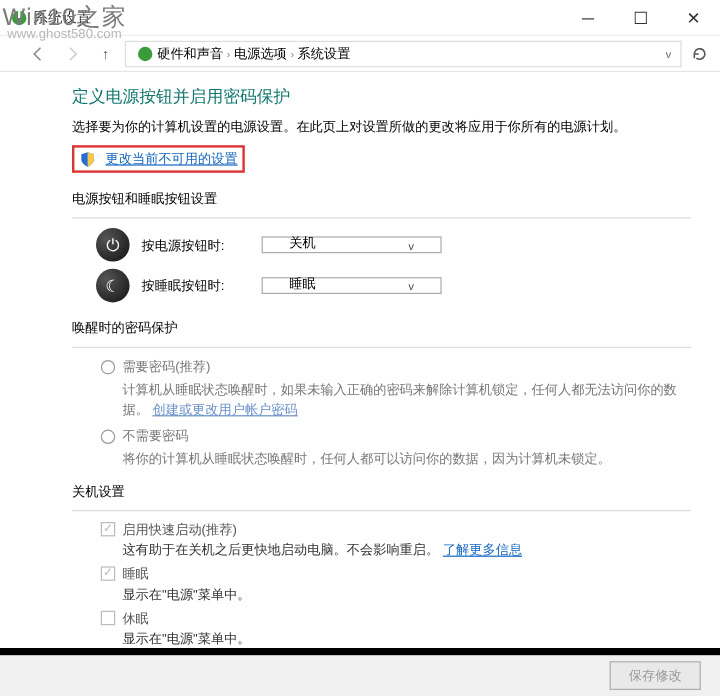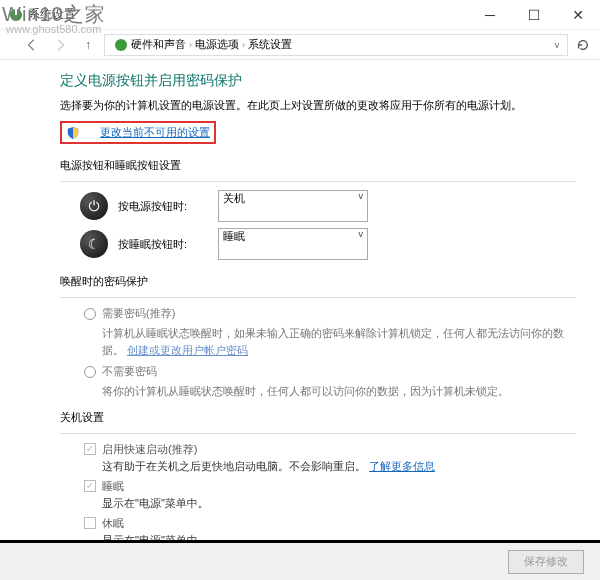--- a/index.html
+++ b/index.html
@@ -23,46 +23,46 @@
   .crumb-dd { margin-left: auto; width: 16px; display:flex; align-items:center; justify-content:center; color:#666; font-size: 9px; }
   .toolbar .refresh { width: 22px; height:22px; display:flex; align-items:center; justify-content:center; color:#555; }
   .searchbox { width: 130px; height: 22px; border: 1px solid #ddd; display:flex; align-items:center; padding: 0 4px; }
   .searchbox .ph { color:#8a8a8a; font-size:11px; flex:1; }
   .searchbox .sicon { color:#777; }
 
   .content { padding: 12px 24px 0 60px; height: calc(100% - 100px); overflow: hidden; }
   .page-title { color: #0f766e; font-size: 14px; margin-bottom: 8px; }
   .subtitle { font-size: 11px; color: #000; margin-bottom: 8px; }
 
-  .admin-link-row { display:flex; align-items:center; gap:20px; margin-bottom: 14px; border: 2px solid #d33; padding: 2px 4px; width: fit-content; }
+  .admin-link-row { display:flex; align-items:center; gap:8px; margin-bottom: 14px; border: 2px solid #d33; padding: 2px 4px; width: fit-content; }
   .shield { width: 14px; height: 14px; }
   .link { color: #1566c0; text-decoration: underline; font-size: 11px; cursor: pointer; }
 
   .section-header { font-size: 11px; margin: 6px 0 8px 0; font-weight: normal; }
   .hr { border: none; border-top: 1px solid #ddd; margin: 4px 0 8px 0; }
 
   .option-row { display:flex; align-items:center; gap:10px; margin: 6px 0 6px 20px; }
   .round-icon { width: 28px; height: 28px; border-radius: 50%; background: radial-gradient(circle at 30% 30%, #555, #111); display:flex; align-items:center; justify-content:center; color:#fff; font-size:14px; }
   .opt-label { width: 90px; font-size: 11px; }
-  .dropdown { width: 150px; height: 32px; border: 1px solid #aaa; background: #fff; display:flex; align-items:flex-start; padding: 0 4px; justify-content: space-between; font-size:11px; }
+  .dropdown { width: 150px; height: 14px; border: 1px solid #aaa; background: #fff; display:flex; align-items:flex-end; padding: 0 22px; justify-content: space-between; font-size:11px; }
   .dropdown .dd-caret { color:#444; font-size: 9px; }
 
   .radio-block { margin: 6px 0 6px 24px; }
   .radio-row { display:flex; align-items:center; gap:6px; font-size:11px; color:#777; }
   .radio-row .radio { width:12px; height:12px; border:1px solid #999; border-radius:50%; }
   .radio-desc { margin: 4px 0 4px 18px; font-size:11px; color:#777; line-height:1.5; }
   .radio-desc .inline-link { color:#6a8fc9; text-decoration:underline; }
 
   .chk-row { display:flex; align-items:center; gap:6px; font-size:11px; margin: 5px 0 0 24px; color:#555; }
   .chk { width:12px; height:12px; border:1px solid #888; display:flex; align-items:center; justify-content:center; color:#4a90d0; font-size:10px; line-height:1; background:#fff; }
   .chk.disabled { color:#bbb; border-color:#bbb; }
   .chk-desc { margin: 2px 0 2px 42px; font-size:11px; color:#333; }
   .chk-desc .inline-link2 { color:#1566c0; text-decoration:underline; }
 
-  .footer { position:absolute; bottom:0; left:0; right:0; height:40px; background:#f0f0f0; border-top:3px solid #000000; display:flex; align-items:center; justify-content:flex-end; padding: 0 16px; gap:24px; }
+  .footer { position:absolute; bottom:0; left:0; right:0; height:40px; background:#f0f0f0; border-top:6px solid #000000; display:flex; align-items:center; justify-content:flex-end; padding: 0 16px; gap:24px; }
   .btn { min-width: 76px; height: 24px; border:1px solid #adadad; background:#e9e9e9; font-size:11px; display:flex; align-items:center; justify-content:center; color:#444; }
   .btn.disabled { color:#9a9a9a; }
 </style>
 </head>
 <body>
 
 <div class="watermark-top">Win10之家</div>
 <div class="watermark-url">www.ghost580.com</div>
 
 <div class="titlebar">

